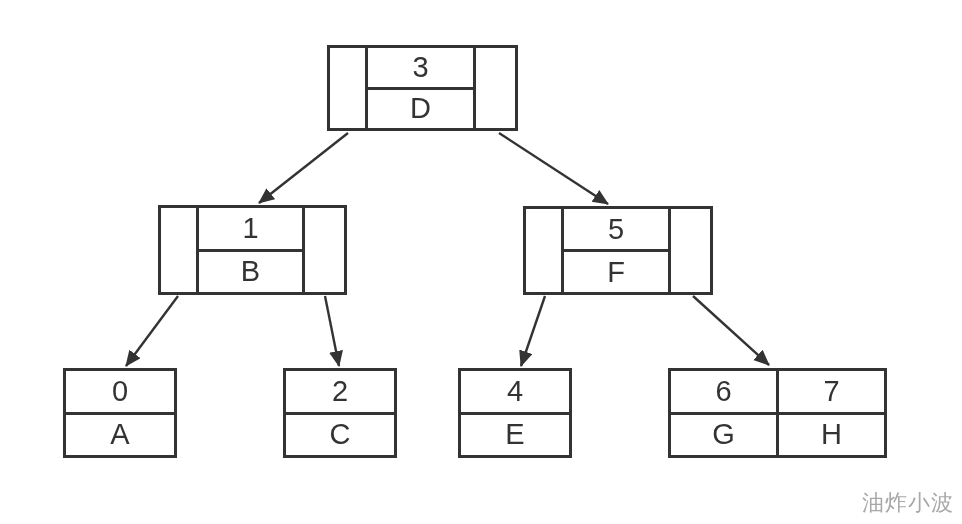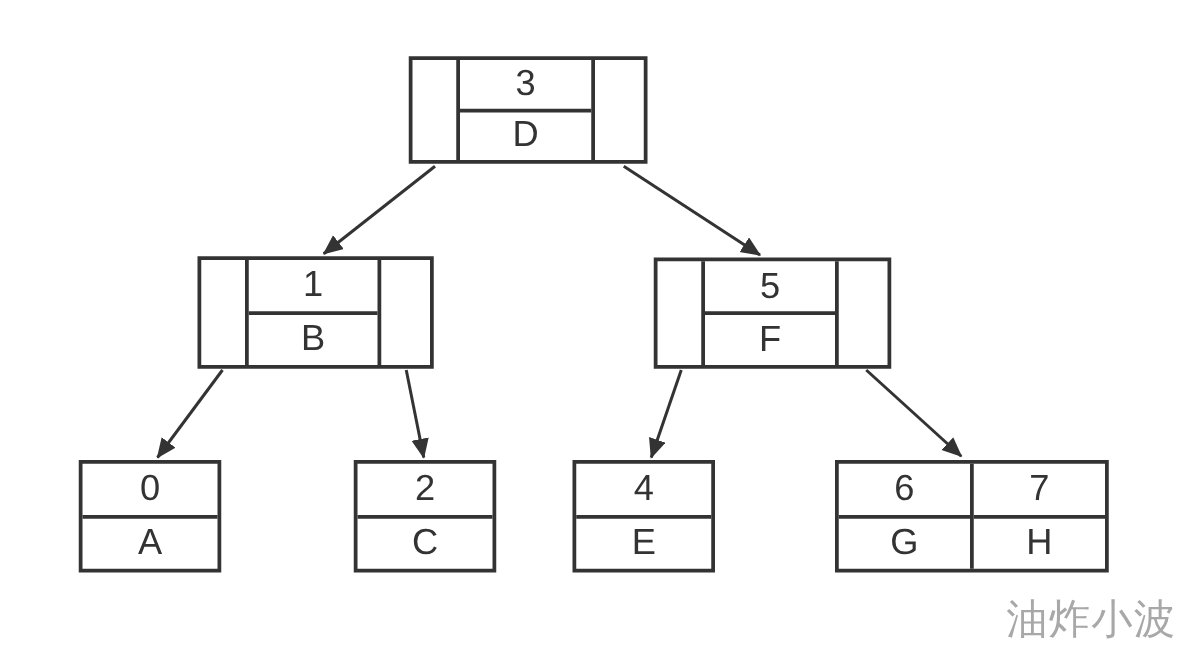--- a/index.html
+++ b/index.html
@@ -53,23 +53,23 @@
   .cellval { border-top: 3px solid var(--stroke); }
   .leaf .col {
     flex: 1 1 0;
     display: flex;
     flex-direction: column;
     box-sizing: border-box;
   }
   .leaf .col + .col { border-left: 3px solid var(--stroke); }
   .watermark {
     position: absolute;
-    right: 21px;
+    right: 8px;
     bottom: 6px;
-    font-size: 33px;
+    font-size: 22px;
     letter-spacing: 1px;
     color: var(--watermark);
     text-shadow: 1px 1px 1px rgba(255,255,255,0.95);
   }
 </style>
 </head>
 <body>
 
 <div class="canvas">
 

